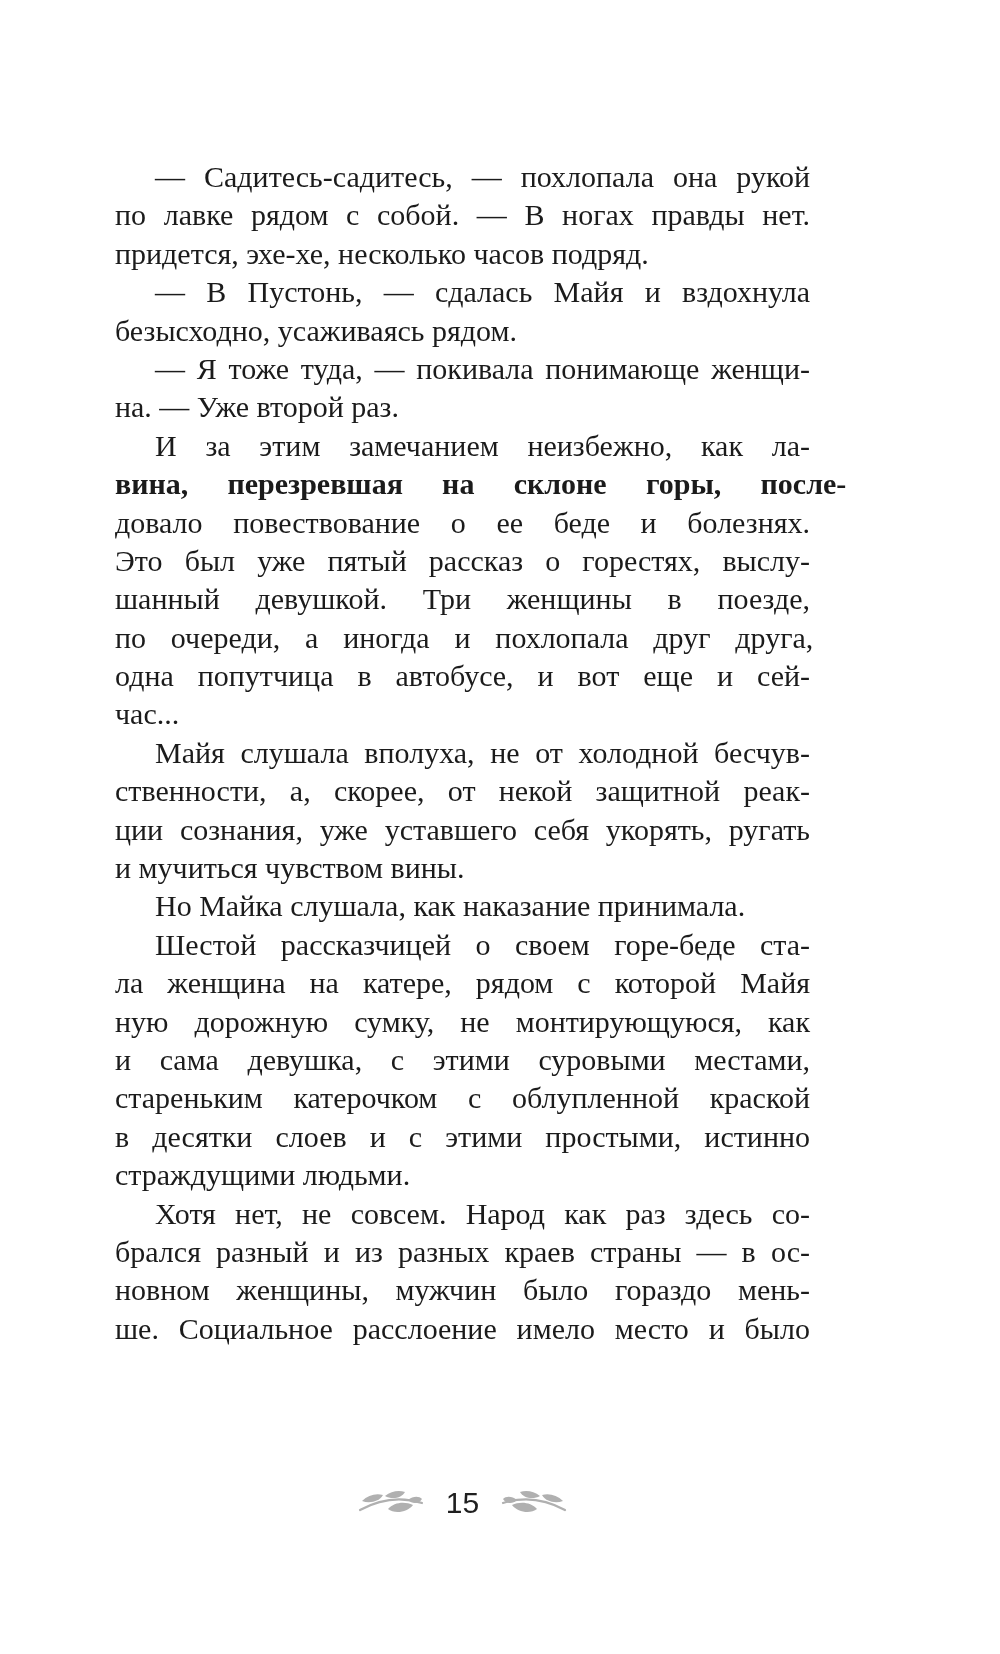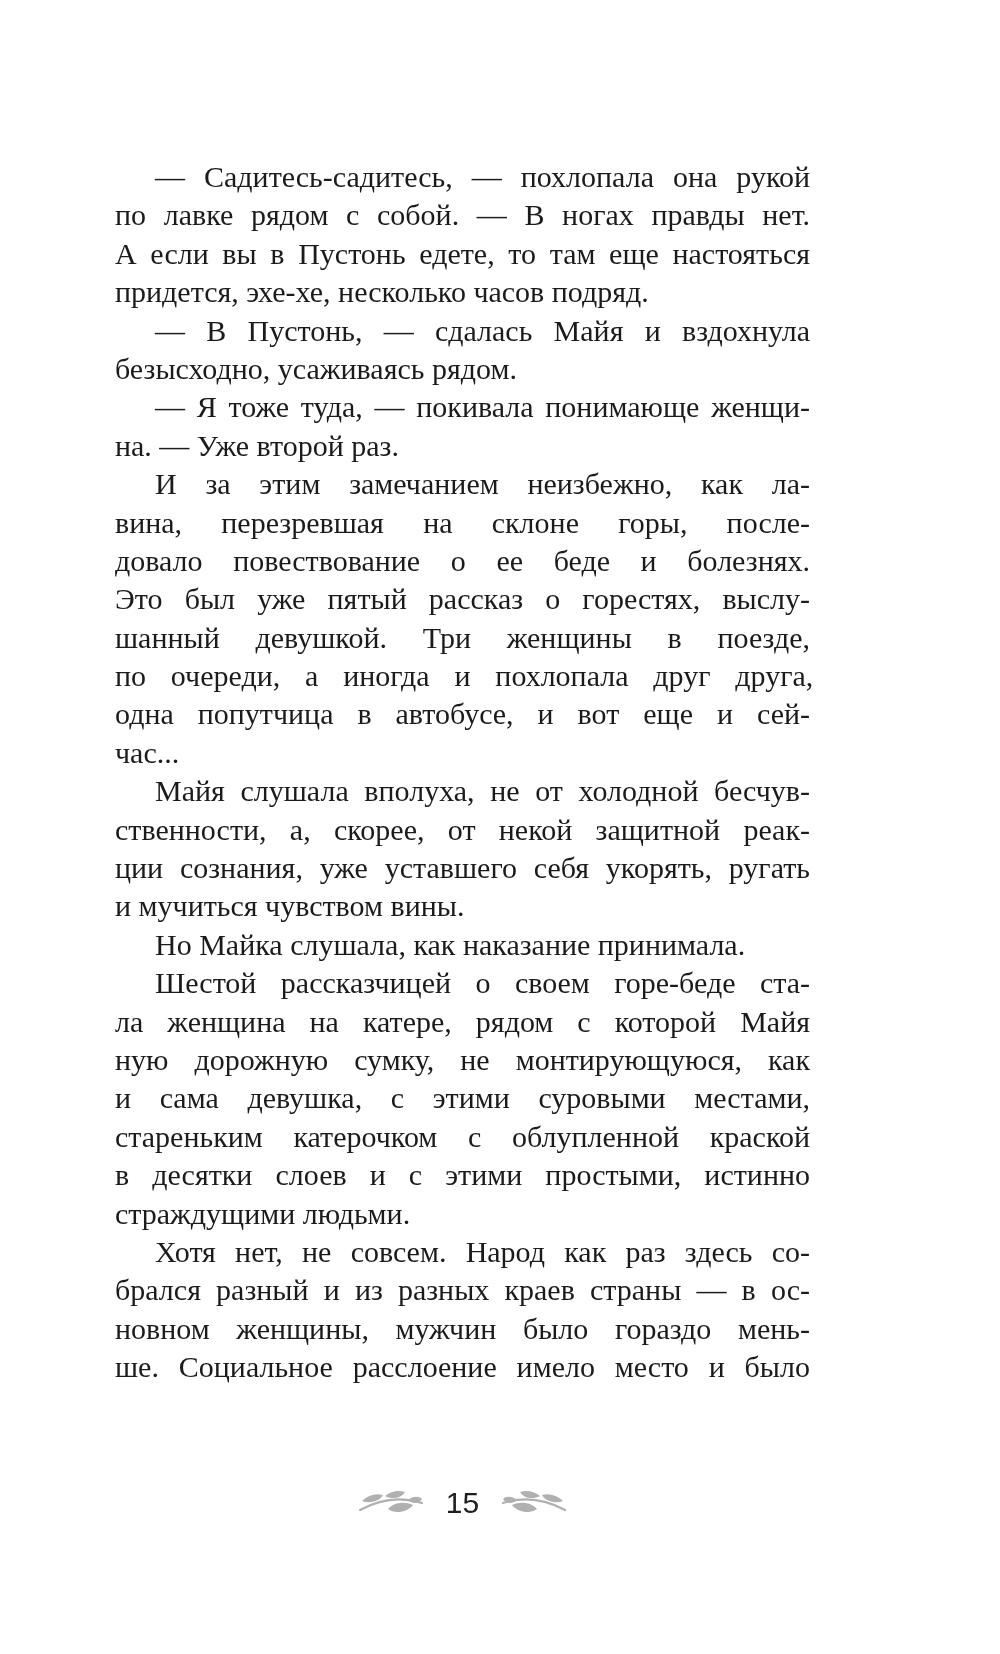--- a/index.html
+++ b/index.html
@@ -55,28 +55,27 @@
   .orn svg{display:block;}
 </style>
 </head>
 <body>
 
 <div class="page">
 
   <main class="text-block">
       <div class="line first"><span style="word-spacing: 11.4844px;">— Садитесь-садитесь, — похлопала она рукой</span></div>
       <div class="line"><span style="word-spacing: 10.1441px;">по лавке рядом с собой. — В ногах правды нет.</span></div>
-      <div class="line"><span style="word-spacing: 6.14757px;">А если вы в Пустонь едете, то там еще настояться</span></div>
       <div class="line"><span>придется, эхе-хе, несколько часов подряд.</span></div>
       <div class="line first"><span style="word-spacing: 13.7433px;">— В Пустонь, — сдалась Майя и вздохнула</span></div>
       <div class="line"><span>безысходно, усаживаясь рядом.</span></div>
       <div class="line first"><span style="word-spacing: 4.2433px;">— Я тоже туда, — покивала понимающе женщи-</span></div>
       <div class="line"><span>на. — Уже второй раз.</span></div>
       <div class="line first"><span style="word-spacing: 21.263px;">И за этим замечанием неизбежно, как ла-</span></div>
-      <div class="line"><span style="word-spacing: 31.7188px;">вина, перезревшая на склоне горы, после-</span></div>
+      <div class="line"><span style="word-spacing: 31.7188px; font-weight: bold;">вина, перезревшая на склоне горы, после-</span></div>
       <div class="line"><span style="word-spacing: 23.1042px;">довало повествование о ее беде и болезнях.</span></div>
       <div class="line"><span style="word-spacing: 14.625px;">Это был уже пятый рассказ о горестях, выслу-</span></div>
       <div class="line"><span style="word-spacing: 28.275px;">шанный девушкой. Три женщины в поезде,</span></div>
       <div class="line"><span style="word-spacing: 17.308px;">по очереди, а иногда и похлопала друг друга,</span></div>
       <div class="line"><span style="word-spacing: 16.4629px;">одна попутчица в автобусе, и вот еще и сей-</span></div>
       <div class="line"><span>час...</span></div>
       <div class="line first"><span style="word-spacing: 8.1276px;">Майя слушала вполуха, не от холодной бесчув-</span></div>
       <div class="line"><span style="word-spacing: 15.8021px;">ственности, а, скорее, от некой защитной реак-</span></div>
       <div class="line"><span style="word-spacing: 9.28125px;">ции сознания, уже уставшего себя укорять, ругать</span></div>
       <div class="line"><span>и мучиться чувством вины.</span></div>

